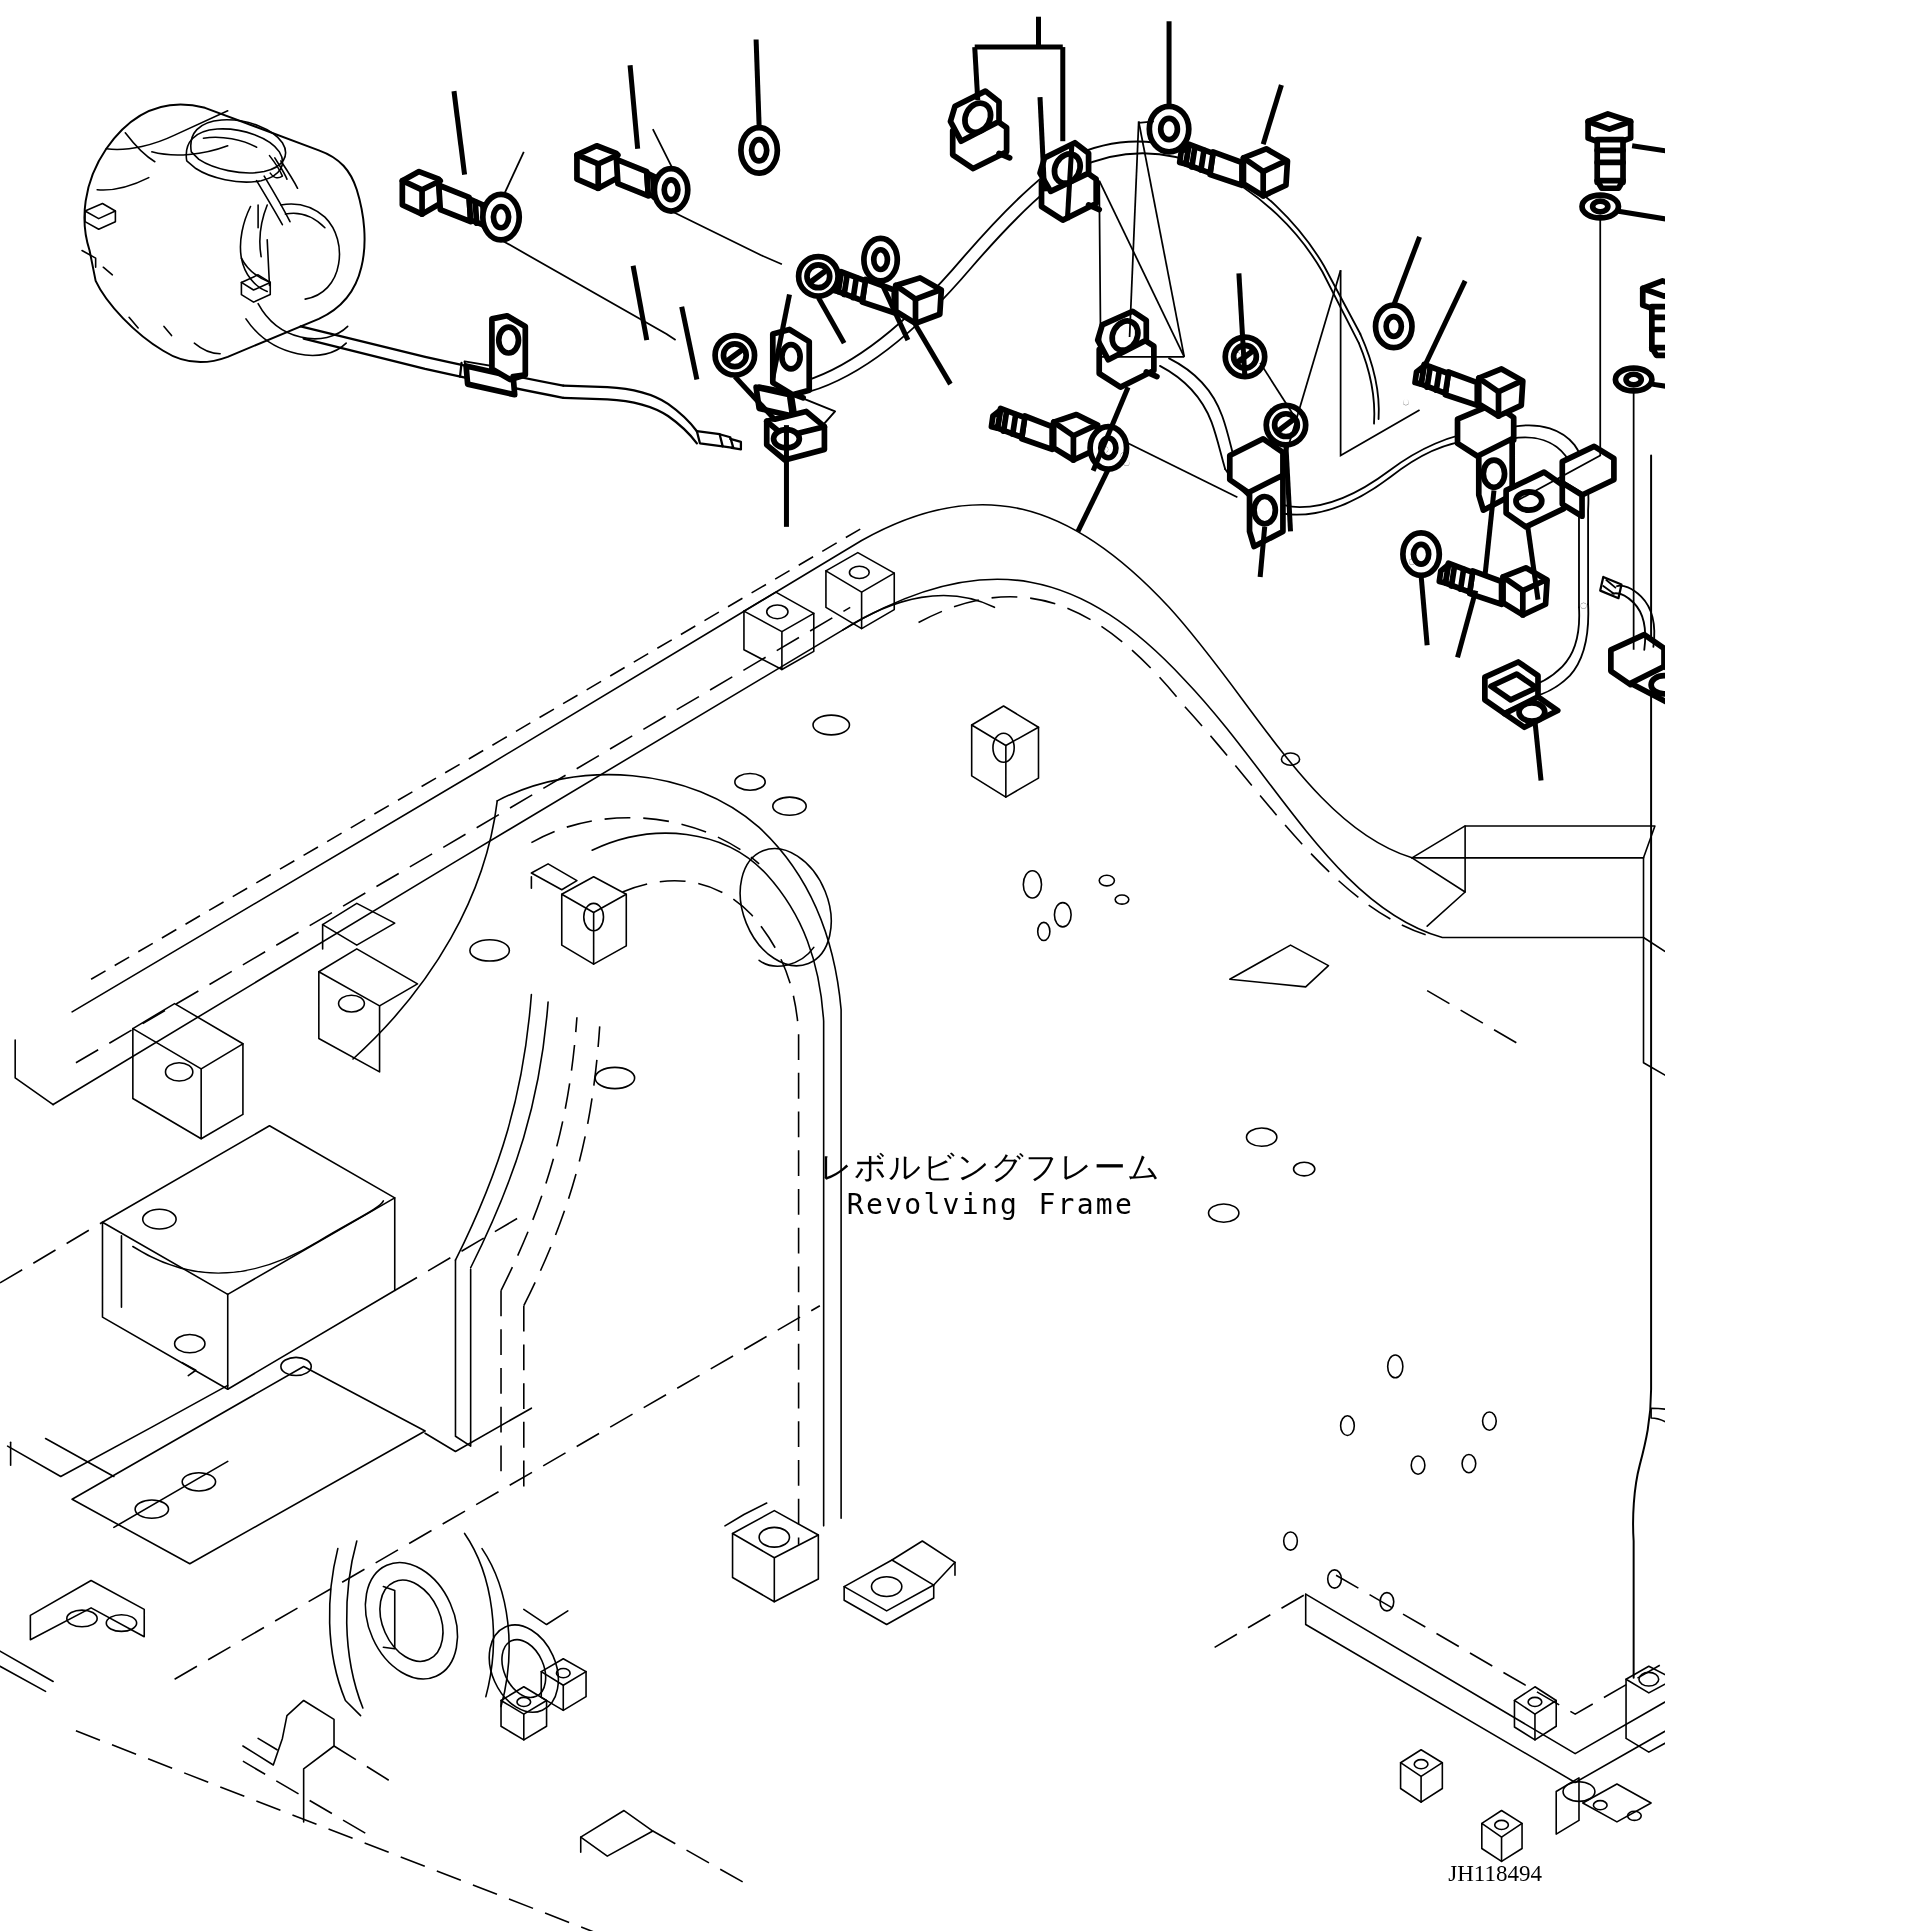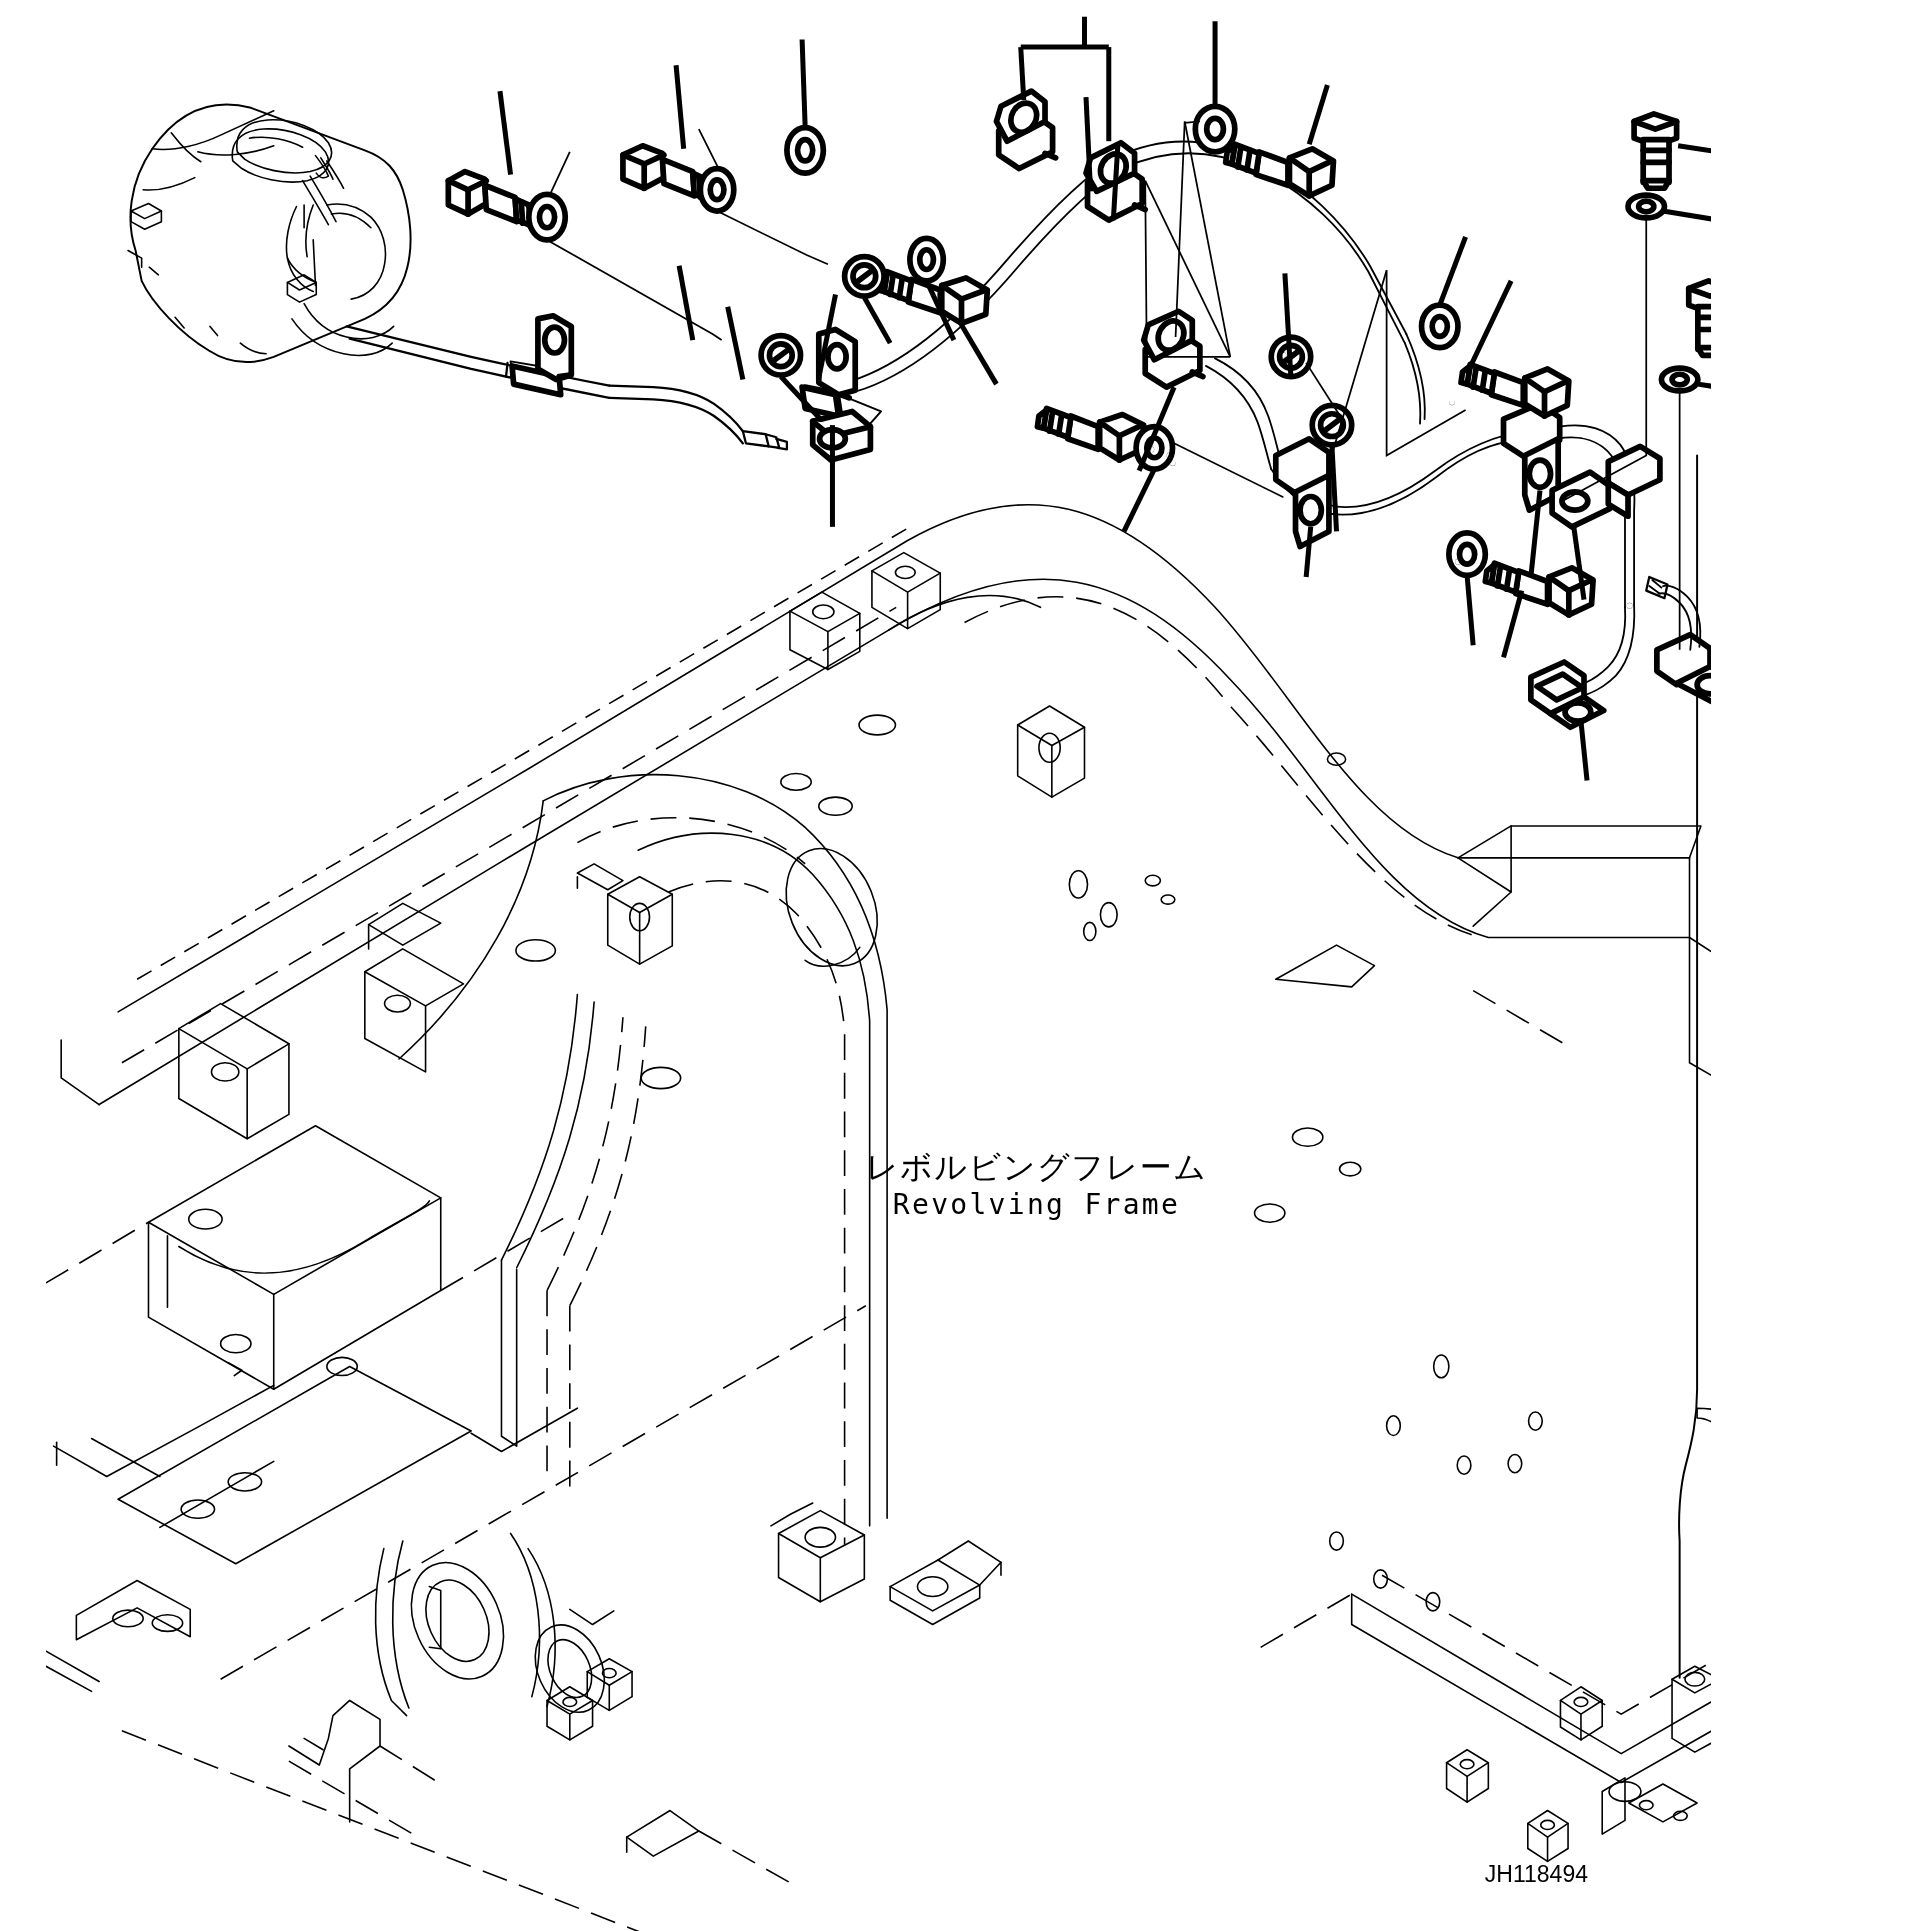--- a/index.html
+++ b/index.html
@@ -7,21 +7,20 @@
     padding: 0;
     background: #ffffff;
   }
   #page {
     position: relative;
     width: 1665px;
     height: 1932px;
     background: #ffffff;
     overflow: hidden;
     font-family: "Liberation Sans", sans-serif;
-    margin-left: 46px;
   }
   svg.layer {
     position: absolute;
     top: 0;
     left: 0;
     width: 1913px;
     height: 1932px;
   }
   
   .thin   { fill: none; stroke: #000; stroke-width: 2.1; stroke-linejoin: round; stroke-linecap: round; }
@@ -55,21 +54,21 @@
     font-family: "DejaVu Sans Mono", monospace;
     font-size: 28px;
     letter-spacing: 2.3px;
     margin-top: 3px;
     white-space: nowrap;
   }
   #sheet-id {
     position: absolute;
     right: 123px;
     top: 1861px;
-    font-family: Liberation Sans, sans-serif;
+    font-family: Liberation Serif, serif;
     font-size: 23px;
     letter-spacing: 0px;
     color: #000;
     user-select: none;
   }
 </style>
 </head>
 <body>
 
 <div id="page">

